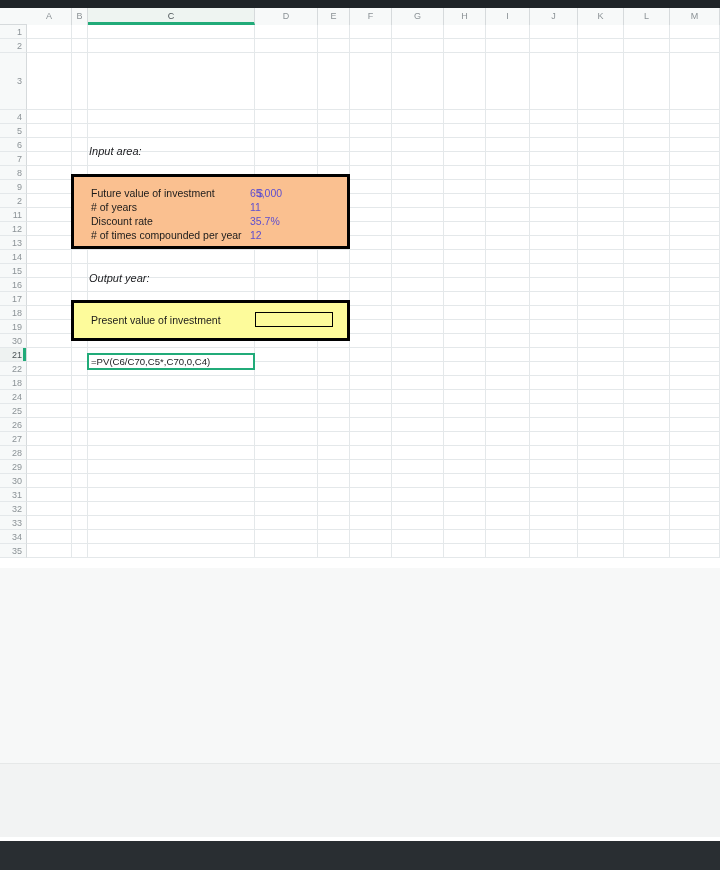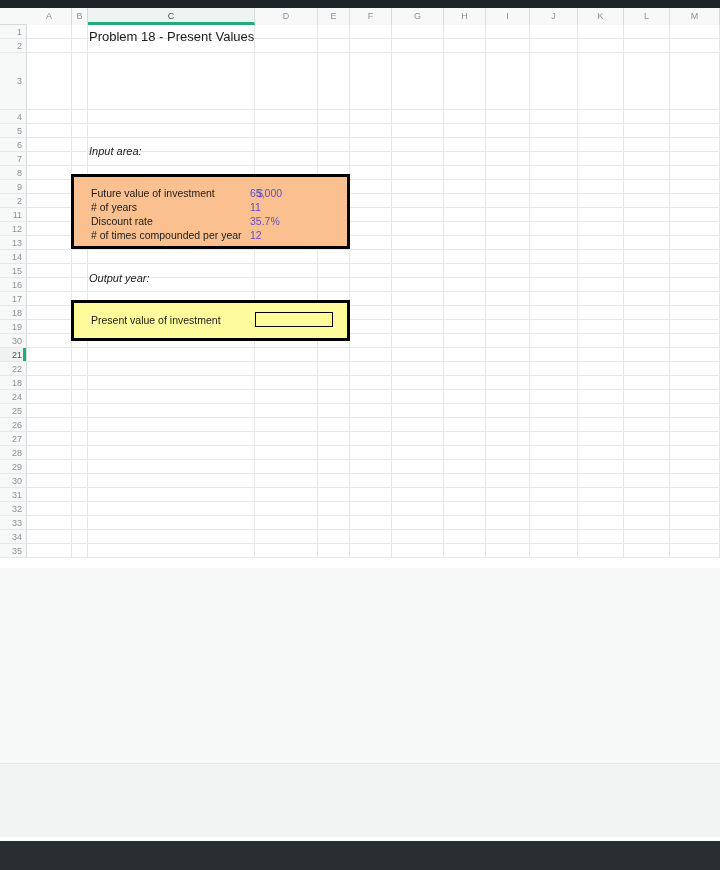--- a/index.html
+++ b/index.html
@@ -656,21 +656,20 @@
         <div class="gridcell" style="left: 350px; width: 42px; top: 536px; height: 14px;"></div>
         <div class="gridcell" style="left: 392px; width: 52px; top: 536px; height: 14px;"></div>
         <div class="gridcell" style="left: 444px; width: 42px; top: 536px; height: 14px;"></div>
         <div class="gridcell" style="left: 486px; width: 44px; top: 536px; height: 14px;"></div>
         <div class="gridcell" style="left: 530px; width: 48px; top: 536px; height: 14px;"></div>
         <div class="gridcell" style="left: 578px; width: 46px; top: 536px; height: 14px;"></div>
         <div class="gridcell" style="left: 624px; width: 46px; top: 536px; height: 14px;"></div>
         <div class="gridcell" style="left: 670px; width: 50px; top: 536px; height: 14px;"></div>
       </div>
 
-    <div class="cell-text title-cell" style="left:89px; top:18px; width:170px; height:20px;">Problem 18 - Present Values</div>
 
 
     <div class="cell-text italic-label" style="left:89px; top:136px; height:14px;">Input area:</div>
 
     <div class="inputbox" style="left:71px; top:166px; width:279px; height:75px;"></div>
     <div id="input-rows">
         <div class="row-label" style="left: 91px; top: 179px;">Future value of investment</div>
         <div class="row-sym" style="left: 257px; top: 179px;">$</div>
         <div class="row-value" style="left: 250px; width: 78px; top: 179px;">65,000</div>
         <div class="row-label" style="left: 91px; top: 193px;"># of years</div>
@@ -680,20 +679,21 @@
         <div class="row-label" style="left: 91px; top: 221px;"># of times compounded per year</div>
         <div class="row-value" style="left: 250px; width: 78px; top: 221px;">12</div>
       </div>
 
     <div class="cell-text italic-label" style="left:89px; top:263px; height:14px;">Output year:</div>
 
     <div class="outputbox" style="left:71px; top:292px; width:279px; height:41px;"></div>
     <div class="row-label" style="left:91px; top:306px;">Present value of investment</div>
     <div class="answer-cell" style="left:255px; top:304px; width:78px; height:15px;"></div>
 
+    <div class="formula-cell" style="left:87px; top:345px; width:168px; height:17px;">=PV(C6/C70,C5*,C70,0,C4)</div>
   </div>
 
   <div class="editor">
 
     
 
     
 
     
   </div>

